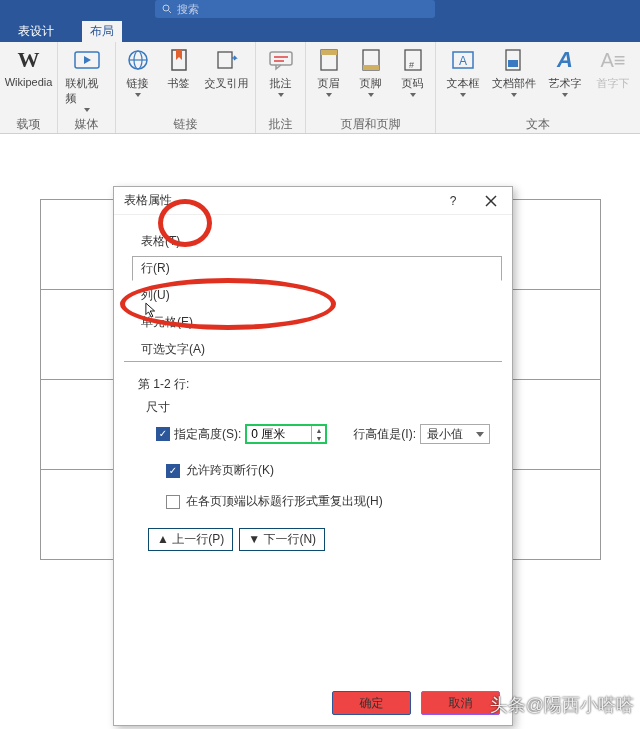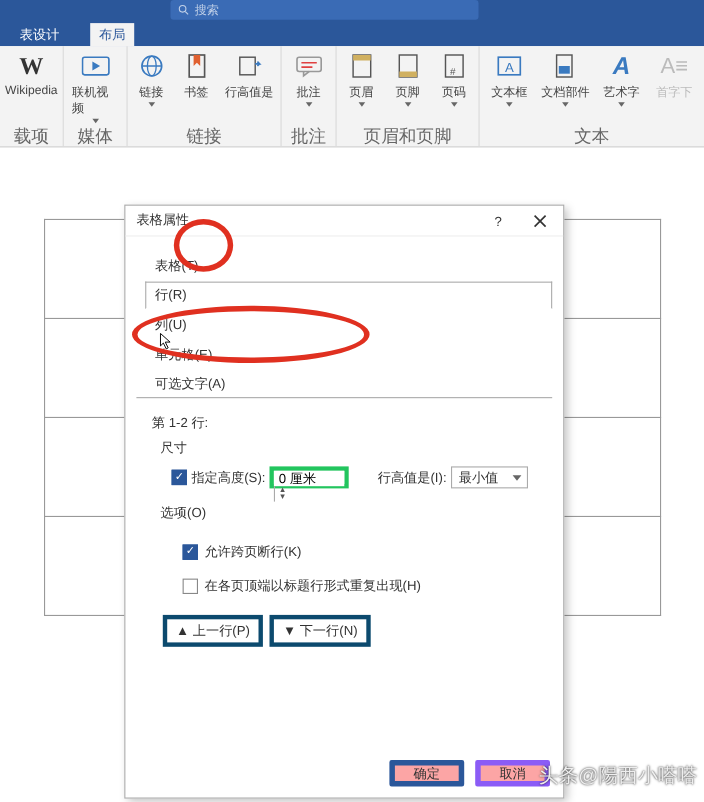--- a/index.html
+++ b/index.html
@@ -14,21 +14,21 @@
     .tabstrip { height: 22px; background: #2b579a; display: flex; align-items: flex-end; padding-left: 10px; gap: 20px; color: #fff; font-size: 12px; }
     .tabstrip .tab { padding: 2px 8px; cursor: pointer; }
     .tabstrip .tab.active { background: #f3f3f3; color: #2b579a; }
 
     
     .ribbon { height: 92px; background: #f3f3f3; border-bottom: 1px solid #d0d0d0; display: flex; position: relative; }
     .group { border-right: 1px solid #dadada; padding: 4px 6px 2px 6px; display: flex; flex-direction: column; align-items: center; }
     .group-btns { display: flex; gap: 6px; flex: 1; align-items: flex-start; }
     .btn-big { display: flex; flex-direction: column; align-items: center; color: #444; font-size: 11px; width: 42px; cursor: pointer; }
     .btn-big .bicon { width: 28px; height: 28px; display: flex; align-items: center; justify-content: center; margin-bottom: 2px; }
-    .group-label { font-size: 16px; color: #666; height: 14px; display: flex; align-items: center; }
+    .group-label { font-size: 12px; color: #666; height: 14px; display: flex; align-items: center; }
     .dd { width: 0; height: 0; border-left: 3px solid transparent; border-right: 3px solid transparent; border-top: 4px solid #666; margin-top: 2px; }
 
     
     .page-area { position: absolute; left: 0; right: 0; top: 154px; bottom: 0; background: #fff; }
     .doc-table { position: absolute; left: 40px; top: 45px; border-collapse: collapse; }
     .doc-table td { border: 1px solid #999; width: 140px; height: 90px; }
 
     
     .dialog { position: absolute; left: 113px; top: 186px; width: 400px; height: 540px; background: #fff; border: 1px solid #aaa; box-shadow: 3px 3px 8px rgba(0,0,0,.25); font-size: 12px; color: #333; }
     .dlg-title { height: 28px; display: flex; align-items: center; justify-content: space-between; padding: 0 6px 0 10px; border-bottom: 1px solid #eee; }
@@ -40,35 +40,35 @@
     .dlg-tab.sel { border: 1px solid #aaa; border-bottom-color: #fff; background: #fff; }
     .dlg-hr { border-top: 1px solid #aaa; margin: -1px 10px 0 10px; }
 
     .dlg-body { padding: 14px 16px 0 24px; }
     .row-indent1 { margin-left: 8px; margin-top: 6px; }
     .row-indent2 { margin-left: 18px; margin-top: 4px; }
     .size-row { display: flex; align-items: center; gap: 4px; margin-top: 8px; position: relative; }
     .chk { width: 14px; height: 14px; border: 1px solid #888; background: #fff; display: inline-flex; align-items: center; justify-content: center; cursor: pointer; }
     .chk.checked { background: #2b579a; border-color: #2b579a; }
     .chk.checked::after { content: "✓"; color: #fff; font-size: 10px; line-height: 10px; }
-    .spin { display: inline-flex; border: 4px solid #22c55e; height: 20px; flex-direction: column; }
+    .spin { display: inline-flex; border: 2px solid #22c55e; height: 20px; }
     .spin input { width: 64px; border: none; padding: 0 4px; font-size: 12px; outline: none; }
     .spin .arrows { width: 14px; display: flex; flex-direction: column; border-left: 1px solid #aaa; }
     .spin .arrows div { flex: 1; display: flex; align-items: center; justify-content: center; cursor: pointer; font-size: 7px; color: #555; }
     .combo { border: 1px solid #aaa; height: 20px; display: inline-flex; align-items: center; padding: 0 16px 0 6px; position: relative; min-width: 70px; }
     .combo::after { content: ""; position: absolute; right: 5px; top: 7px; width: 0; height: 0; border-left: 4px solid transparent; border-right: 4px solid transparent; border-top: 5px solid #666; }
 
     .options-row { margin-top: 18px; margin-left: 28px; display: flex; flex-direction: column; gap: 14px; }
     .opt { display: flex; align-items: center; gap: 6px; }
 
     .nav-row { margin-top: 18px; margin-left: 10px; display: flex; gap: 6px; }
-    .nav-btn { border: 4px solid #0c4a6e; padding: 2px 8px; cursor: pointer; font-size: 12px; background: #fff; }
+    .nav-btn { border: 1px solid #0c4a6e; padding: 2px 8px; cursor: pointer; font-size: 12px; background: #fff; }
 
     .dlg-footer { position: absolute; bottom: 10px; right: 12px; display: flex; gap: 10px; }
-    .dlg-footer .fbtn { width: 68px; height: 24px; border: 5px solid #8b5cf6; background: #fca5a5; display: flex; align-items: center; justify-content: center; cursor: pointer; font-size: 12px; border-radius: 2px; }
+    .dlg-footer .fbtn { width: 79px; height: 24px; border: 1px solid #8b5cf6; background: #ef4444; display: flex; align-items: center; justify-content: center; cursor: pointer; font-size: 12px; border-radius: 2px; }
     .dlg-footer .fbtn.primary { border-color: #2b579a; }
 
     
     .ann { position: absolute; border: 5px solid #e03020; border-radius: 50%; pointer-events: none; }
 
     
     .watermark { position: absolute; right: 6px; bottom: 12px; font-size: 18px; color: #eee; text-shadow: 0 0 2px #000; margin-top: 48px; }
 
     
     .cursor { position: absolute; width: 14px; height: 18px; pointer-events: none; }
@@ -140,21 +140,21 @@
           </div>
         <span>书签</span>
       </div>
       <div class="btn-big" style="width:48px;">
         <div class="bicon">
             <svg width="24" height="24">
               <rect x="3" y="4" width="14" height="16" fill="none" stroke="#555" stroke-width="1.3"></rect>
               <path d="M17 10 l4 0 l-2 -2 M21 10 l-2 2" stroke="#3a7ac0" fill="none" stroke-width="1.5"></path>
             </svg>
           </div>
-        <span>行高值是</span>
+        <span>交叉引用</span>
       </div>
     </div>
     <div class="group-label">链接</div>
   </div>
 
   <div class="group" style="width:50px;">
     <div class="group-btns">
       <div class="btn-big">
         <div class="bicon">
             <svg width="26" height="22">
@@ -310,21 +310,20 @@
             <div>▲</div>
             <div>▼</div>
           </span>
       </span>
       <span style="margin-left:22px;">行高值是(I):</span>
       <span class="combo">
           <span>最小值</span>
         </span>
     </div>
 
-    <div class="row-indent1" style="margin-top:14px;">选项(O)</div>
 
     <div class="options-row">
       <div class="opt">
         <span class="chk checked"></span>
         <span>允许跨页断行(K)</span>
       </div>
       <div class="opt">
         <span class="chk"></span>
         <span>在各页顶端以标题行形式重复出现(H)</span>
       </div>

